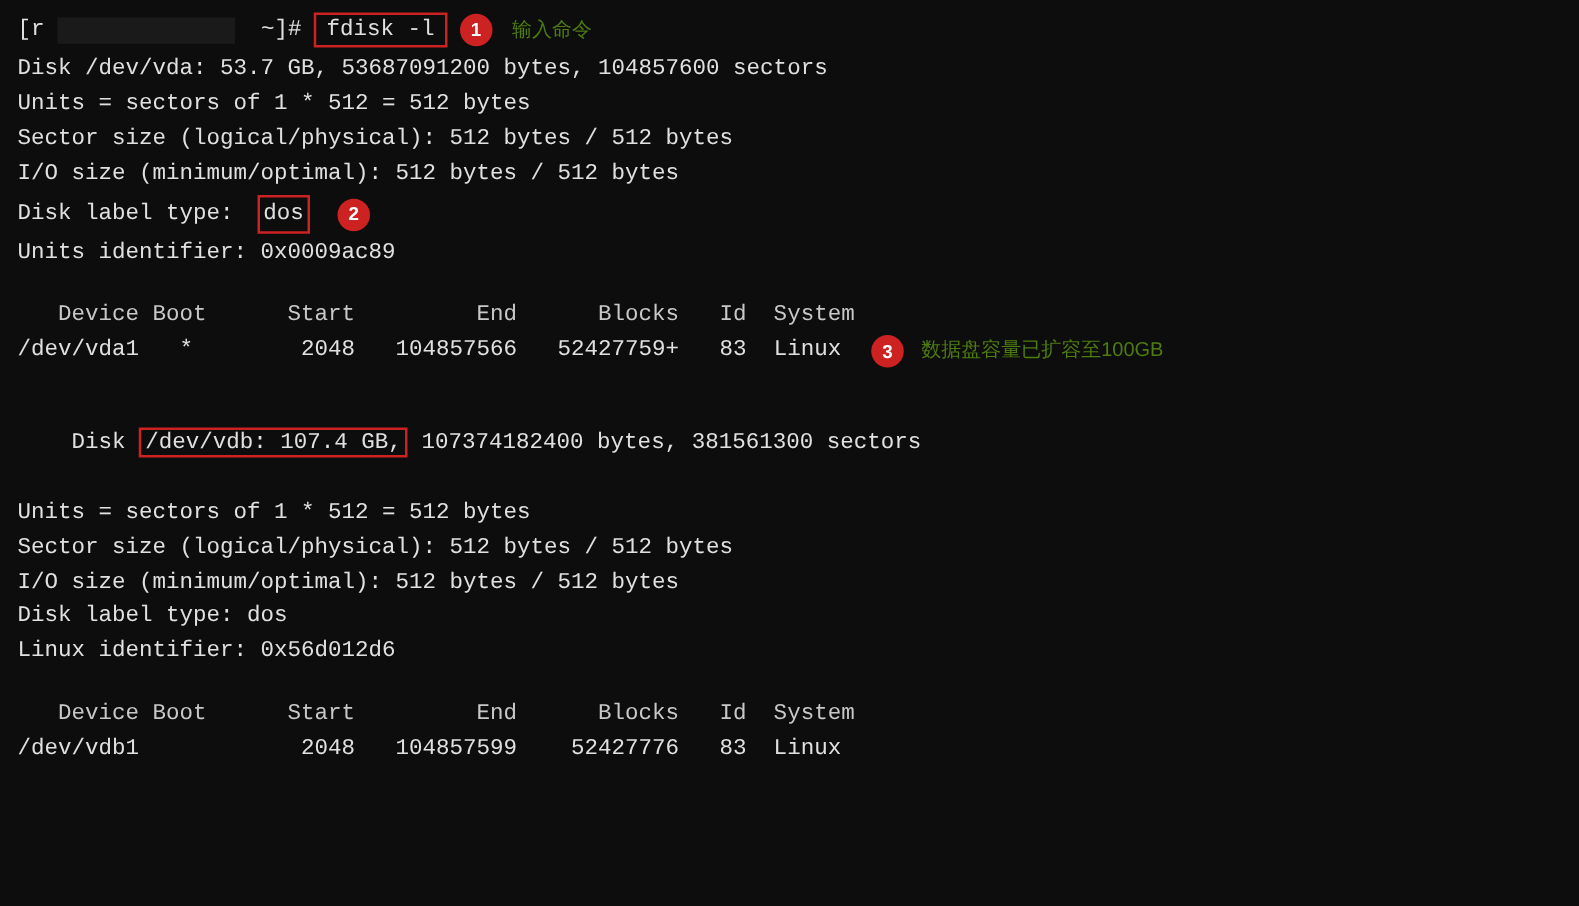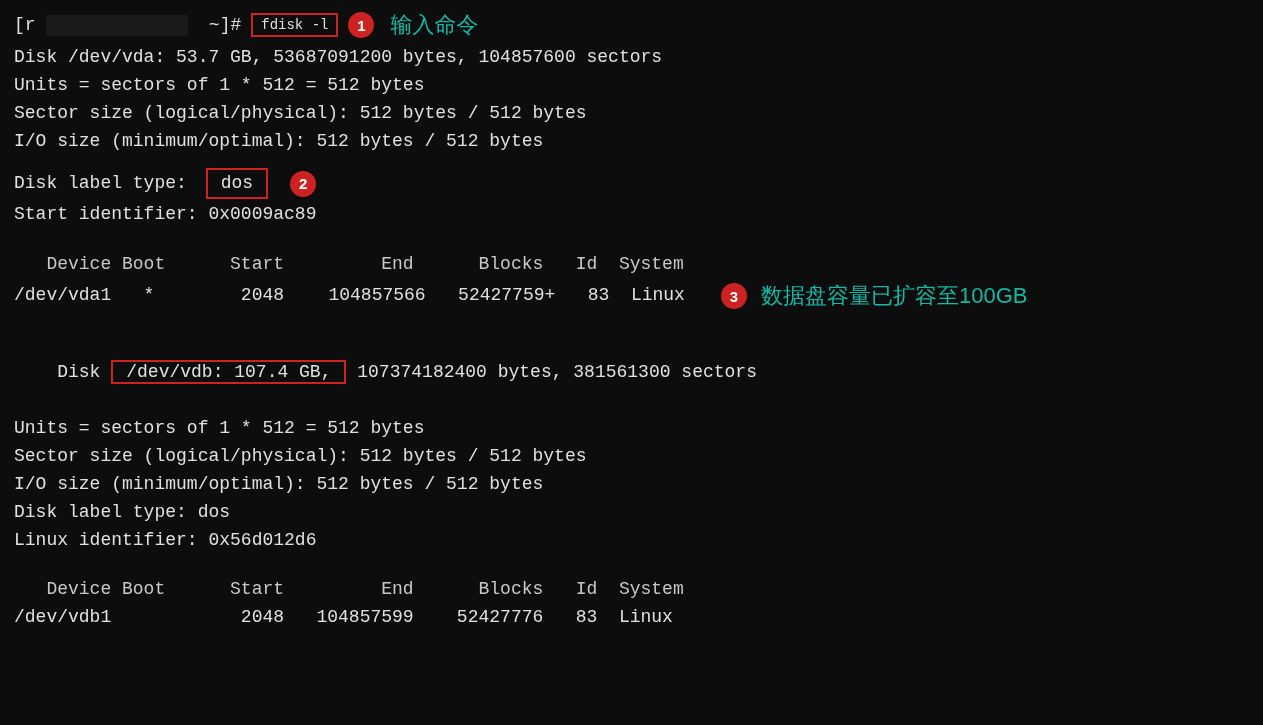--- a/index.html
+++ b/index.html
@@ -41,21 +41,21 @@
       padding: 1px 4px;
       letter-spacing: 1px;
     }
     .prompt-tilde {
       color: #e0e0e0;
     }
     .cmd-box {
       border: 2px solid #cc2222;
       padding: 2px 8px;
       color: #e0e0e0;
-      font-size: 14px;
+      font-size: 18px;
       font-family: 'Courier New', Courier, monospace;
       background: transparent;
       display: inline-block;
       text-align: right;
     }
     
     .badge {
       display: inline-flex;
       align-items: center;
       justify-content: center;
@@ -63,50 +63,50 @@
       height: 26px;
       border-radius: 50%;
       background: #cc2222;
       color: #fff;
       font-size: 15px;
       font-weight: bold;
       font-family: Arial, sans-serif;
       vertical-align: middle;
     }
     .annotation {
-      color: #14b8a6;
-      font-size: 22px;
+      color: #4d7c0f;
+      font-size: 16px;
       font-family: 'Microsoft YaHei', 'SimHei', Arial, sans-serif;
       font-weight: normal;
       vertical-align: middle;
       margin-left: 6px;
     }
     .highlight-box {
       border: 2px solid #cc2222;
       display: inline;
-      padding: 0 13px;
+      padding: 0 3px;
     }
     .annotation-line {
       display: flex;
       align-items: center;
       gap: 8px;
-      margin-top: 12px;
+      margin-top: 2px;
       margin-bottom: 2px;
     }
     .table-header {
       color: #c8c8c8;
       margin-top: 4px;
       font-family: Liberation Mono, monospace;
     }
     .section-gap { height: 18px; }
     
     .ann3-row {
       display: flex;
       align-items: center;
-      gap: 12px;
+      gap: 0;
     }
   </style>
 </head>
 <body>
 <div class="terminal">
 
   <div class="prompt-line">
     <span class="prompt-bracket">[r</span>
     <span class="prompt-user-host">&nbsp;&nbsp;&nbsp;&nbsp;&nbsp;&nbsp;&nbsp;&nbsp;&nbsp;&nbsp;&nbsp;&nbsp;</span>
     <span class="prompt-tilde">&nbsp;~]#</span>
@@ -119,21 +119,21 @@
   <div class="line">Units = sectors of 1 * 512 = 512 bytes</div>
   <div class="line">Sector size (logical/physical): 512 bytes / 512 bytes</div>
   <div class="line">I/O size (minimum/optimal): 512 bytes / 512 bytes</div>
 
   <div class="line annotation-line">
     <span>Disk label type: </span><span class="highlight-box">dos</span>
     <span style="display:inline-flex;align-items:center;gap:8px;margin-left:14px;">
       <span class="badge">2</span>
     </span>
   </div>
-  <div class="line">Start identifier: 0x0009ac89</div>
+  <div class="line">Units identifier: 0x0009ac89</div>
 
   <div class="section-gap"></div>
 
   <div class="line table-header">   Device Boot      Start         End      Blocks   Id  System</div>
 
   <div class="line ann3-row">
     <span>/dev/vda1   *        2048   </span><span>104857566   52427759+   83  Linux</span>
     <span style="display:inline-flex;align-items:center;gap:8px;margin-left:24px;">
       <span class="badge">3</span>
       <span class="annotation">数据盘容量已扩容至100GB</span>

